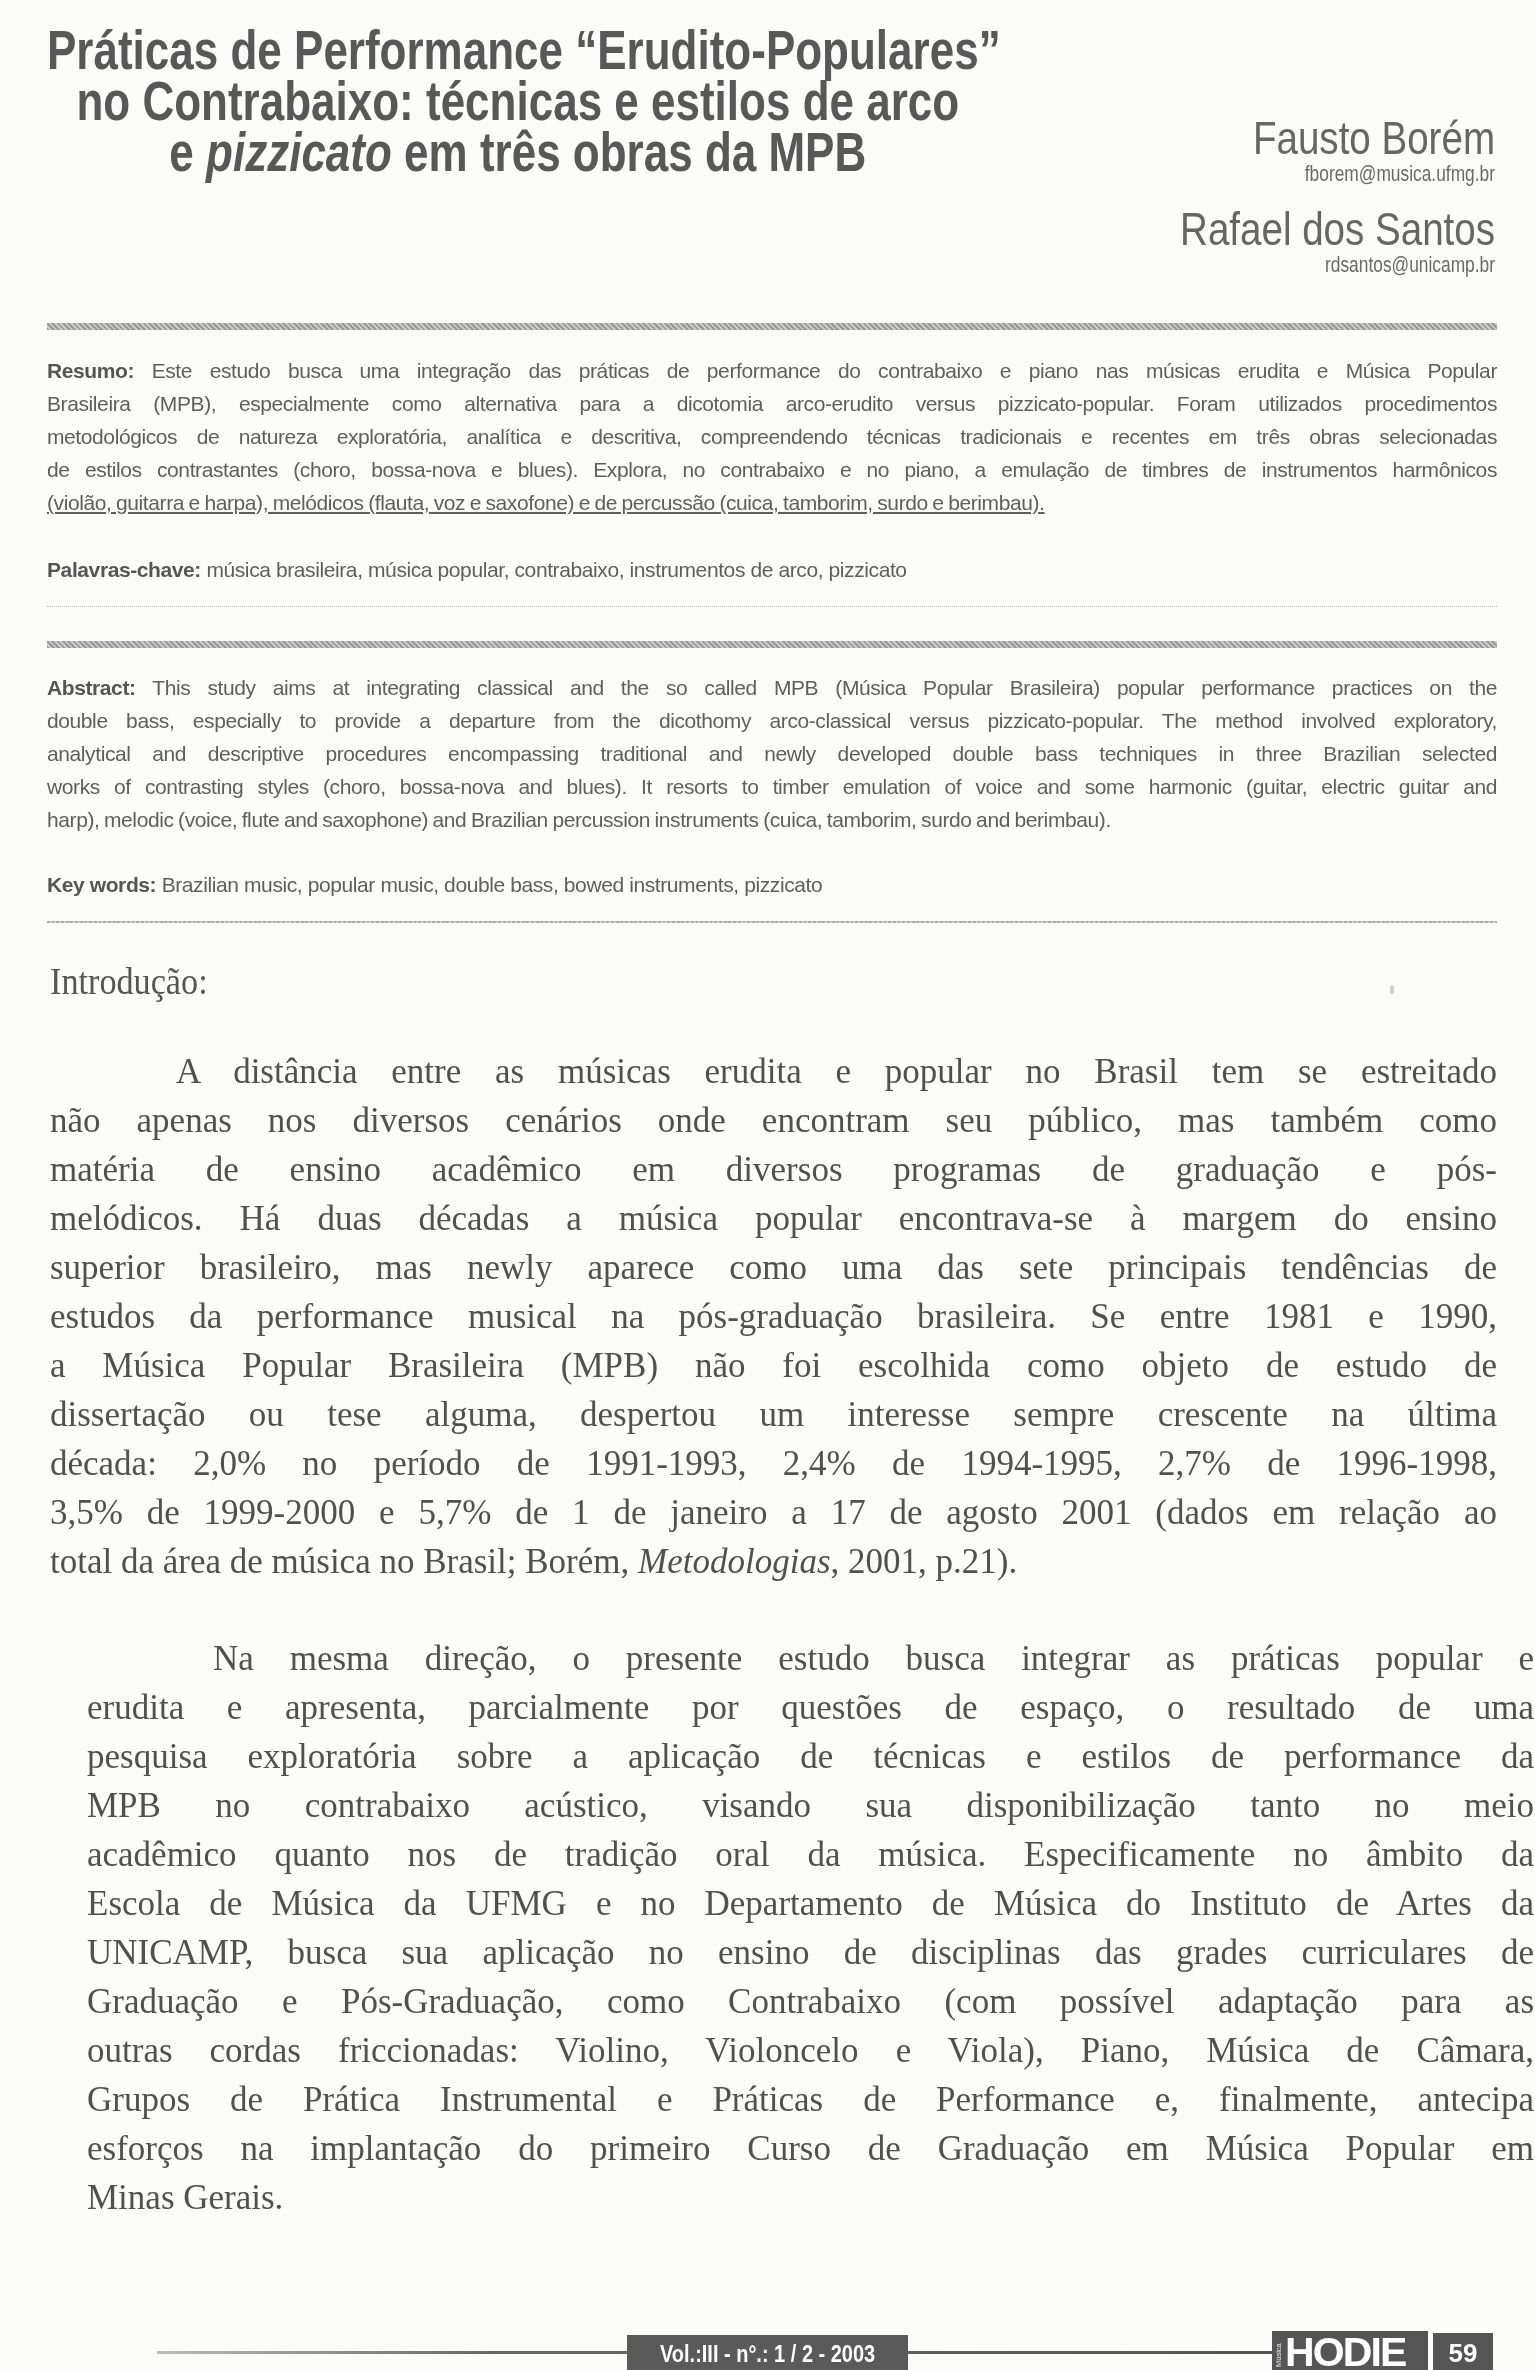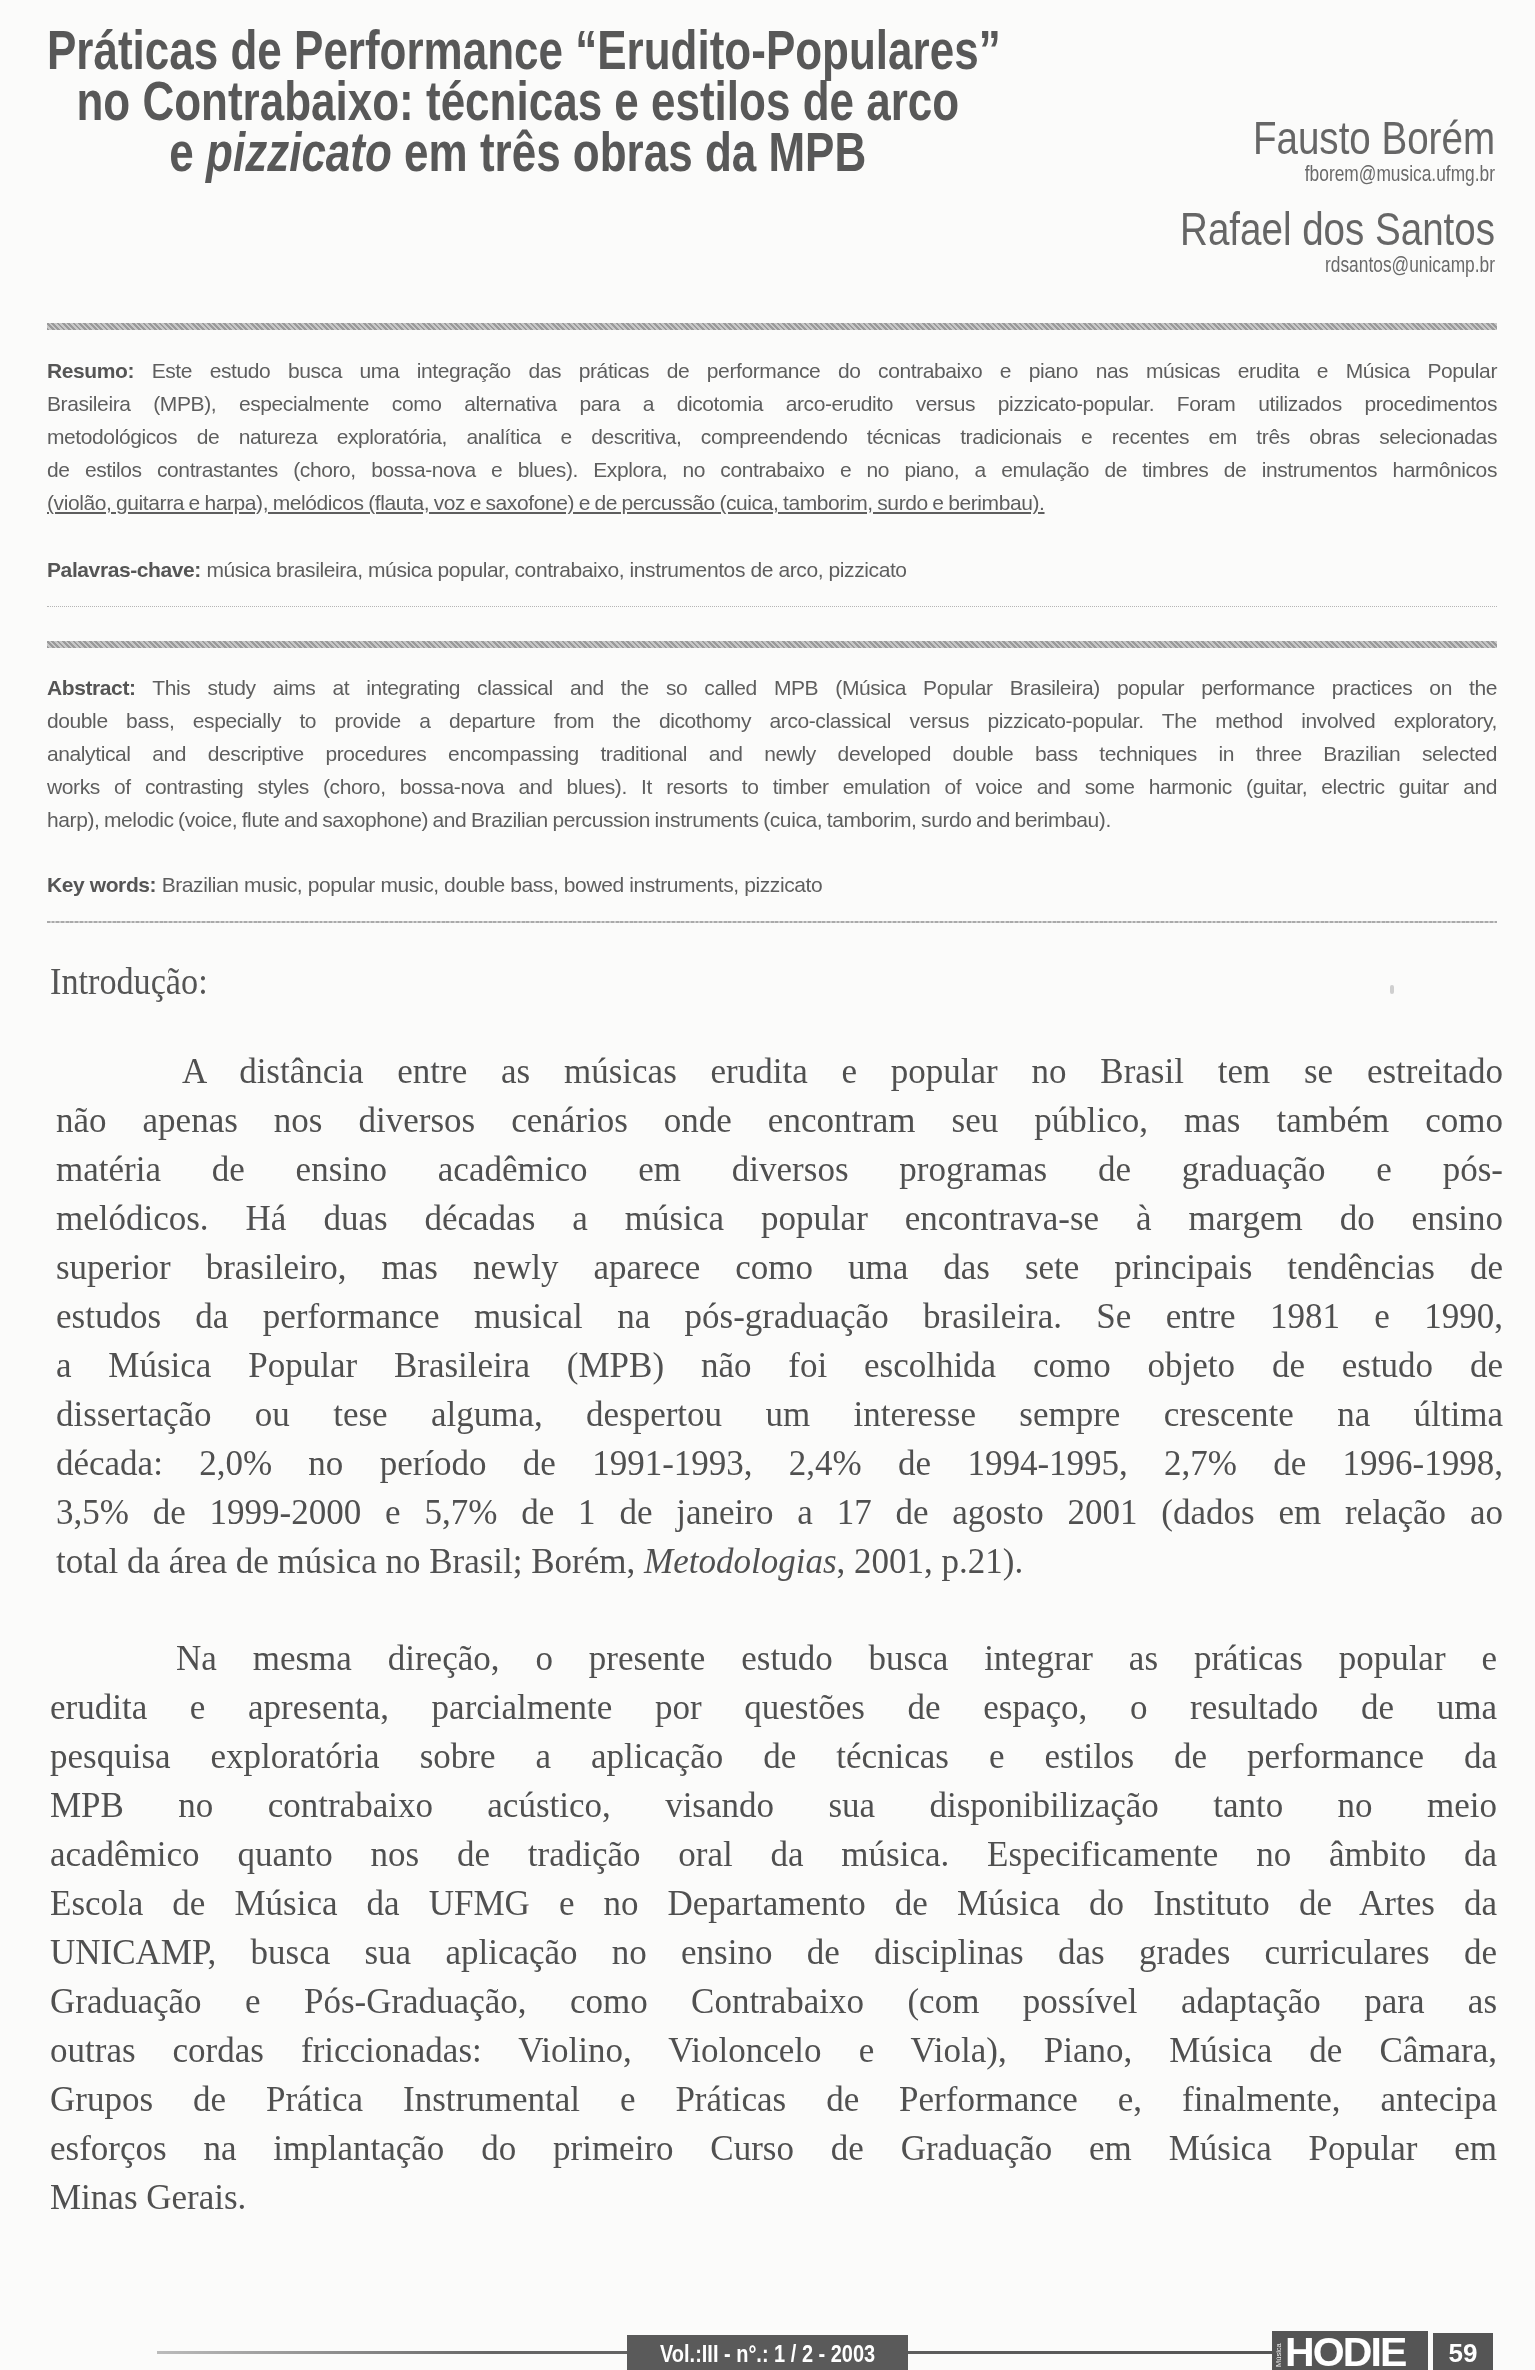--- a/index.html
+++ b/index.html
@@ -125,35 +125,35 @@
   <span class="abs-line last" style="white-space: normal;">harp), melodic (voice, flute and saxophone) and  Brazilian percussion instruments (cuica, tamborim, surdo and berimbau).</span>
 </div>
 
 <div class="abs abs-block kw-line" style="top:868px;"><span class="lbl">Key words:</span><span> Brazilian music, popular music, double bass, bowed instruments, pizzicato</span></div>
 
 <div class="abs divider-thin" style="top:921px;"></div>
 
 <div class="abs section-heading">Introdução:</div>
 <div class="abs stray-mark"></div>
 
-<div class="abs para" style="top:1047px;margin-left:6px;">
+<div class="abs para" style="top:1047px;">
   <span class="body-line indent" style="white-space: normal;">A distância entre as músicas erudita e popular no Brasil tem se estreitado</span>
   <span class="body-line" style="white-space: normal;">não apenas nos diversos cenários onde encontram seu público, mas também como</span>
   <span class="body-line" style="white-space: normal;">matéria de ensino acadêmico em diversos programas de graduação e pós-</span>
   <span class="body-line" style="white-space: normal;">melódicos. Há duas décadas a música popular encontrava-se à margem do ensino</span>
   <span class="body-line" style="white-space: normal;">superior brasileiro, mas newly aparece como uma das sete principais tendências de</span>
   <span class="body-line" style="white-space: normal;">estudos da performance musical na pós-graduação brasileira. Se entre 1981 e 1990,</span>
   <span class="body-line" style="white-space: normal;">a Música Popular Brasileira (MPB) não foi escolhida como objeto de estudo de</span>
   <span class="body-line" style="white-space: normal;">dissertação ou tese alguma, despertou um interesse sempre crescente na última</span>
   <span class="body-line" style="white-space: normal;">década: 2,0% no período de 1991-1993, 2,4% de 1994-1995, 2,7% de 1996-1998,</span>
   <span class="body-line" style="white-space: normal;">3,5% de 1999-2000 e 5,7% de 1 de janeiro a 17 de agosto 2001 (dados em relação ao</span>
   <span class="body-line last" style="white-space: normal;"><span>total da área de música no Brasil; Borém, </span><em>Metodologias</em><span>, 2001, p.21).</span></span>
 </div>
 
-<div class="abs para" style="top:1634px;">
+<div class="abs para" style="top:1634px;margin-left:37px;">
   <span class="body-line indent" style="white-space: normal;">Na mesma direção, o presente estudo busca integrar as práticas popular e</span>
   <span class="body-line" style="white-space: normal;">erudita e apresenta, parcialmente por questões de espaço, o resultado de uma</span>
   <span class="body-line" style="white-space: normal;">pesquisa exploratória sobre a aplicação de técnicas e estilos de performance da</span>
   <span class="body-line" style="white-space: normal;">MPB no contrabaixo acústico, visando sua disponibilização tanto no meio</span>
   <span class="body-line" style="white-space: normal;">acadêmico quanto nos de tradição oral da música. Especificamente no âmbito da</span>
   <span class="body-line" style="white-space: normal;">Escola de Música da UFMG e no Departamento de Música do Instituto de Artes da</span>
   <span class="body-line" style="white-space: normal;">UNICAMP, busca sua aplicação no ensino de disciplinas das grades curriculares de</span>
   <span class="body-line" style="white-space: normal;">Graduação e Pós-Graduação, como Contrabaixo (com possível adaptação para as</span>
   <span class="body-line" style="white-space: normal;">outras cordas friccionadas: Violino, Violoncelo e Viola), Piano, Música de Câmara,</span>
   <span class="body-line" style="white-space: normal;">Grupos de Prática Instrumental e Práticas de Performance e, finalmente, antecipa</span>

